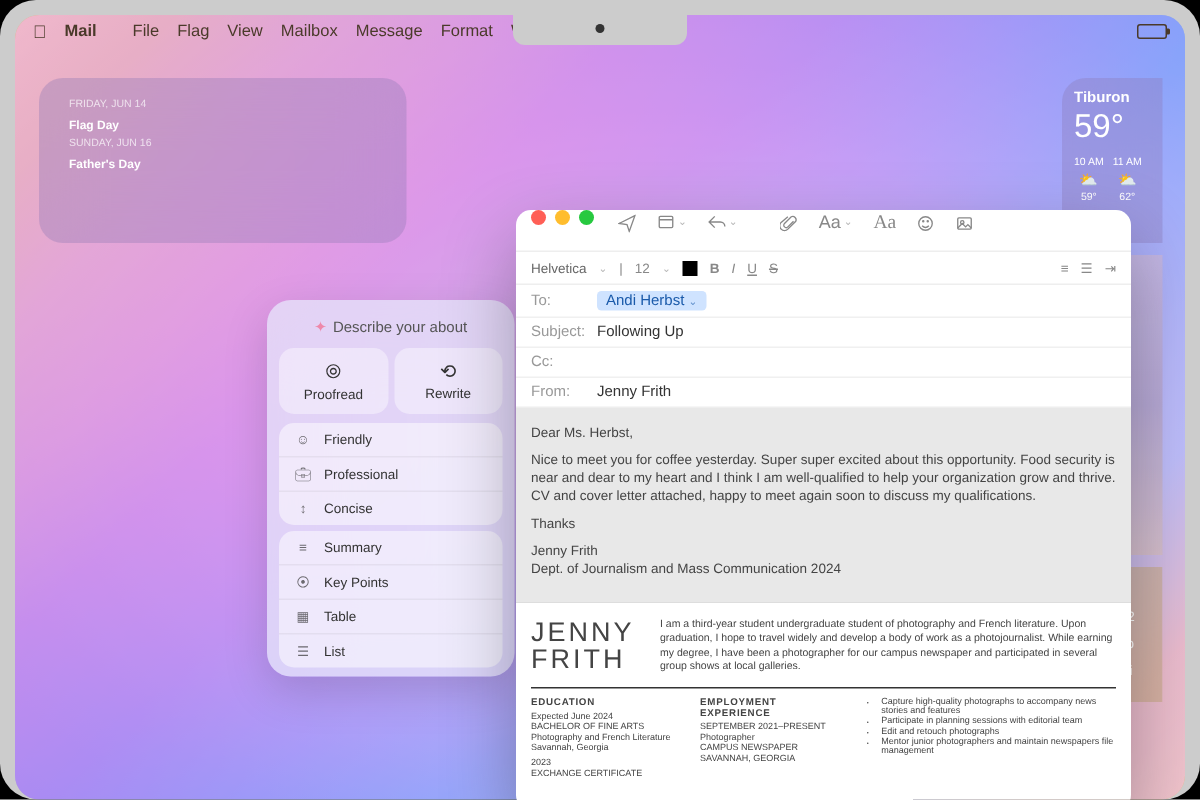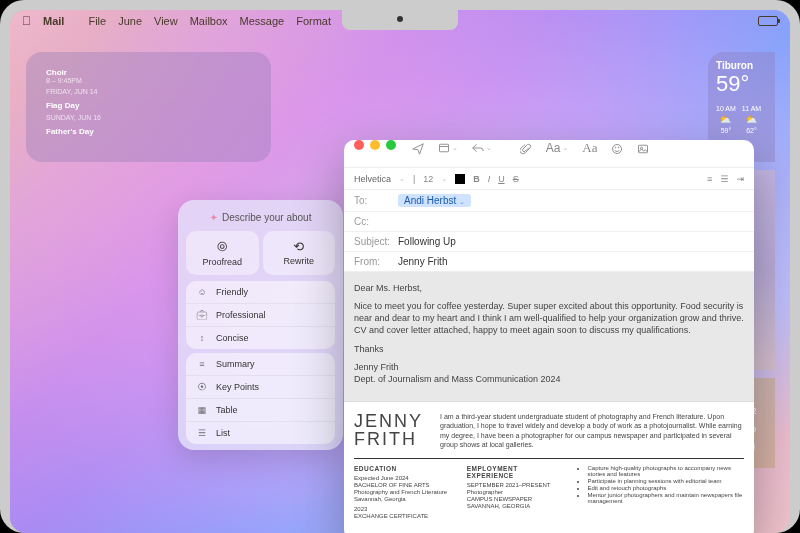--- a/index.html
+++ b/index.html
@@ -85,38 +85,34 @@
 <body>
 
 <div class="laptop">
 <div class="screen">
 <div class="notch"></div>
 
 <div class="menubar">
   <span class="apple"></span>
   <span class="app">Mail</span>
   <span class="mi">File</span>
-  <span class="mi">June</span>
+  <span class="mi">Flag</span>
   <span class="mi">View</span>
   <span class="mi">Mailbox</span>
   <span class="mi">Message</span>
   <span class="mi">Format</span>
   <span class="mi">Window</span>
   <span class="mi">Help</span>
   <span class="right">
           <span class="battery"></span>
         </span>
 </div>
 
 <div class="widget cal-widget">
   <div class="cal-right">
-    <div class="cal-ev">
-            <div class="t">Choir</div>
-            <div class="tm">8 – 9:45PM</div>
-          </div>
     <div class="dh">FRIDAY, JUN 14</div>
     <div class="cal-ev">
             <div class="t">Flag Day</div>
           </div>
     <div class="dh">SUNDAY, JUN 16</div>
     <div class="cal-ev">
             <div class="t">Father's Day</div>
           </div>
   </div>
 </div>
@@ -259,26 +255,26 @@
     <span style="margin-left:auto">≡</span>
     <span>☰</span>
     <span>⇥</span>
   </div>
   <div class="headers">
     <div class="hrow">
             <span class="lbl">To:</span>
             <span class="token"><span>Andi Herbst</span> <span class="chev">⌄</span></span>
           </div>
     <div class="hrow">
+            <span class="lbl">Subject:</span>
+            <span class="val">Following Up</span>
+          </div>
+    <div class="hrow">
             <span class="lbl">Cc:</span>
             <span class="val"></span>
-          </div>
-    <div class="hrow">
-            <span class="lbl">Subject:</span>
-            <span class="val">Following Up</span>
           </div>
     <div class="hrow">
             <span class="lbl">From:</span>
             <span class="val">Jenny Frith</span>
           </div>
   </div>
   <div class="body">
     <div class="body-sel">
       <p>Dear Ms. Herbst,</p>
       <p>Nice to meet you for coffee yesterday. Super super excited about this opportunity. Food security is near and dear to my heart and I think I am well-qualified to help your organization grow and thrive. CV and cover letter attached, happy to meet again soon to discuss my qualifications.</p>

